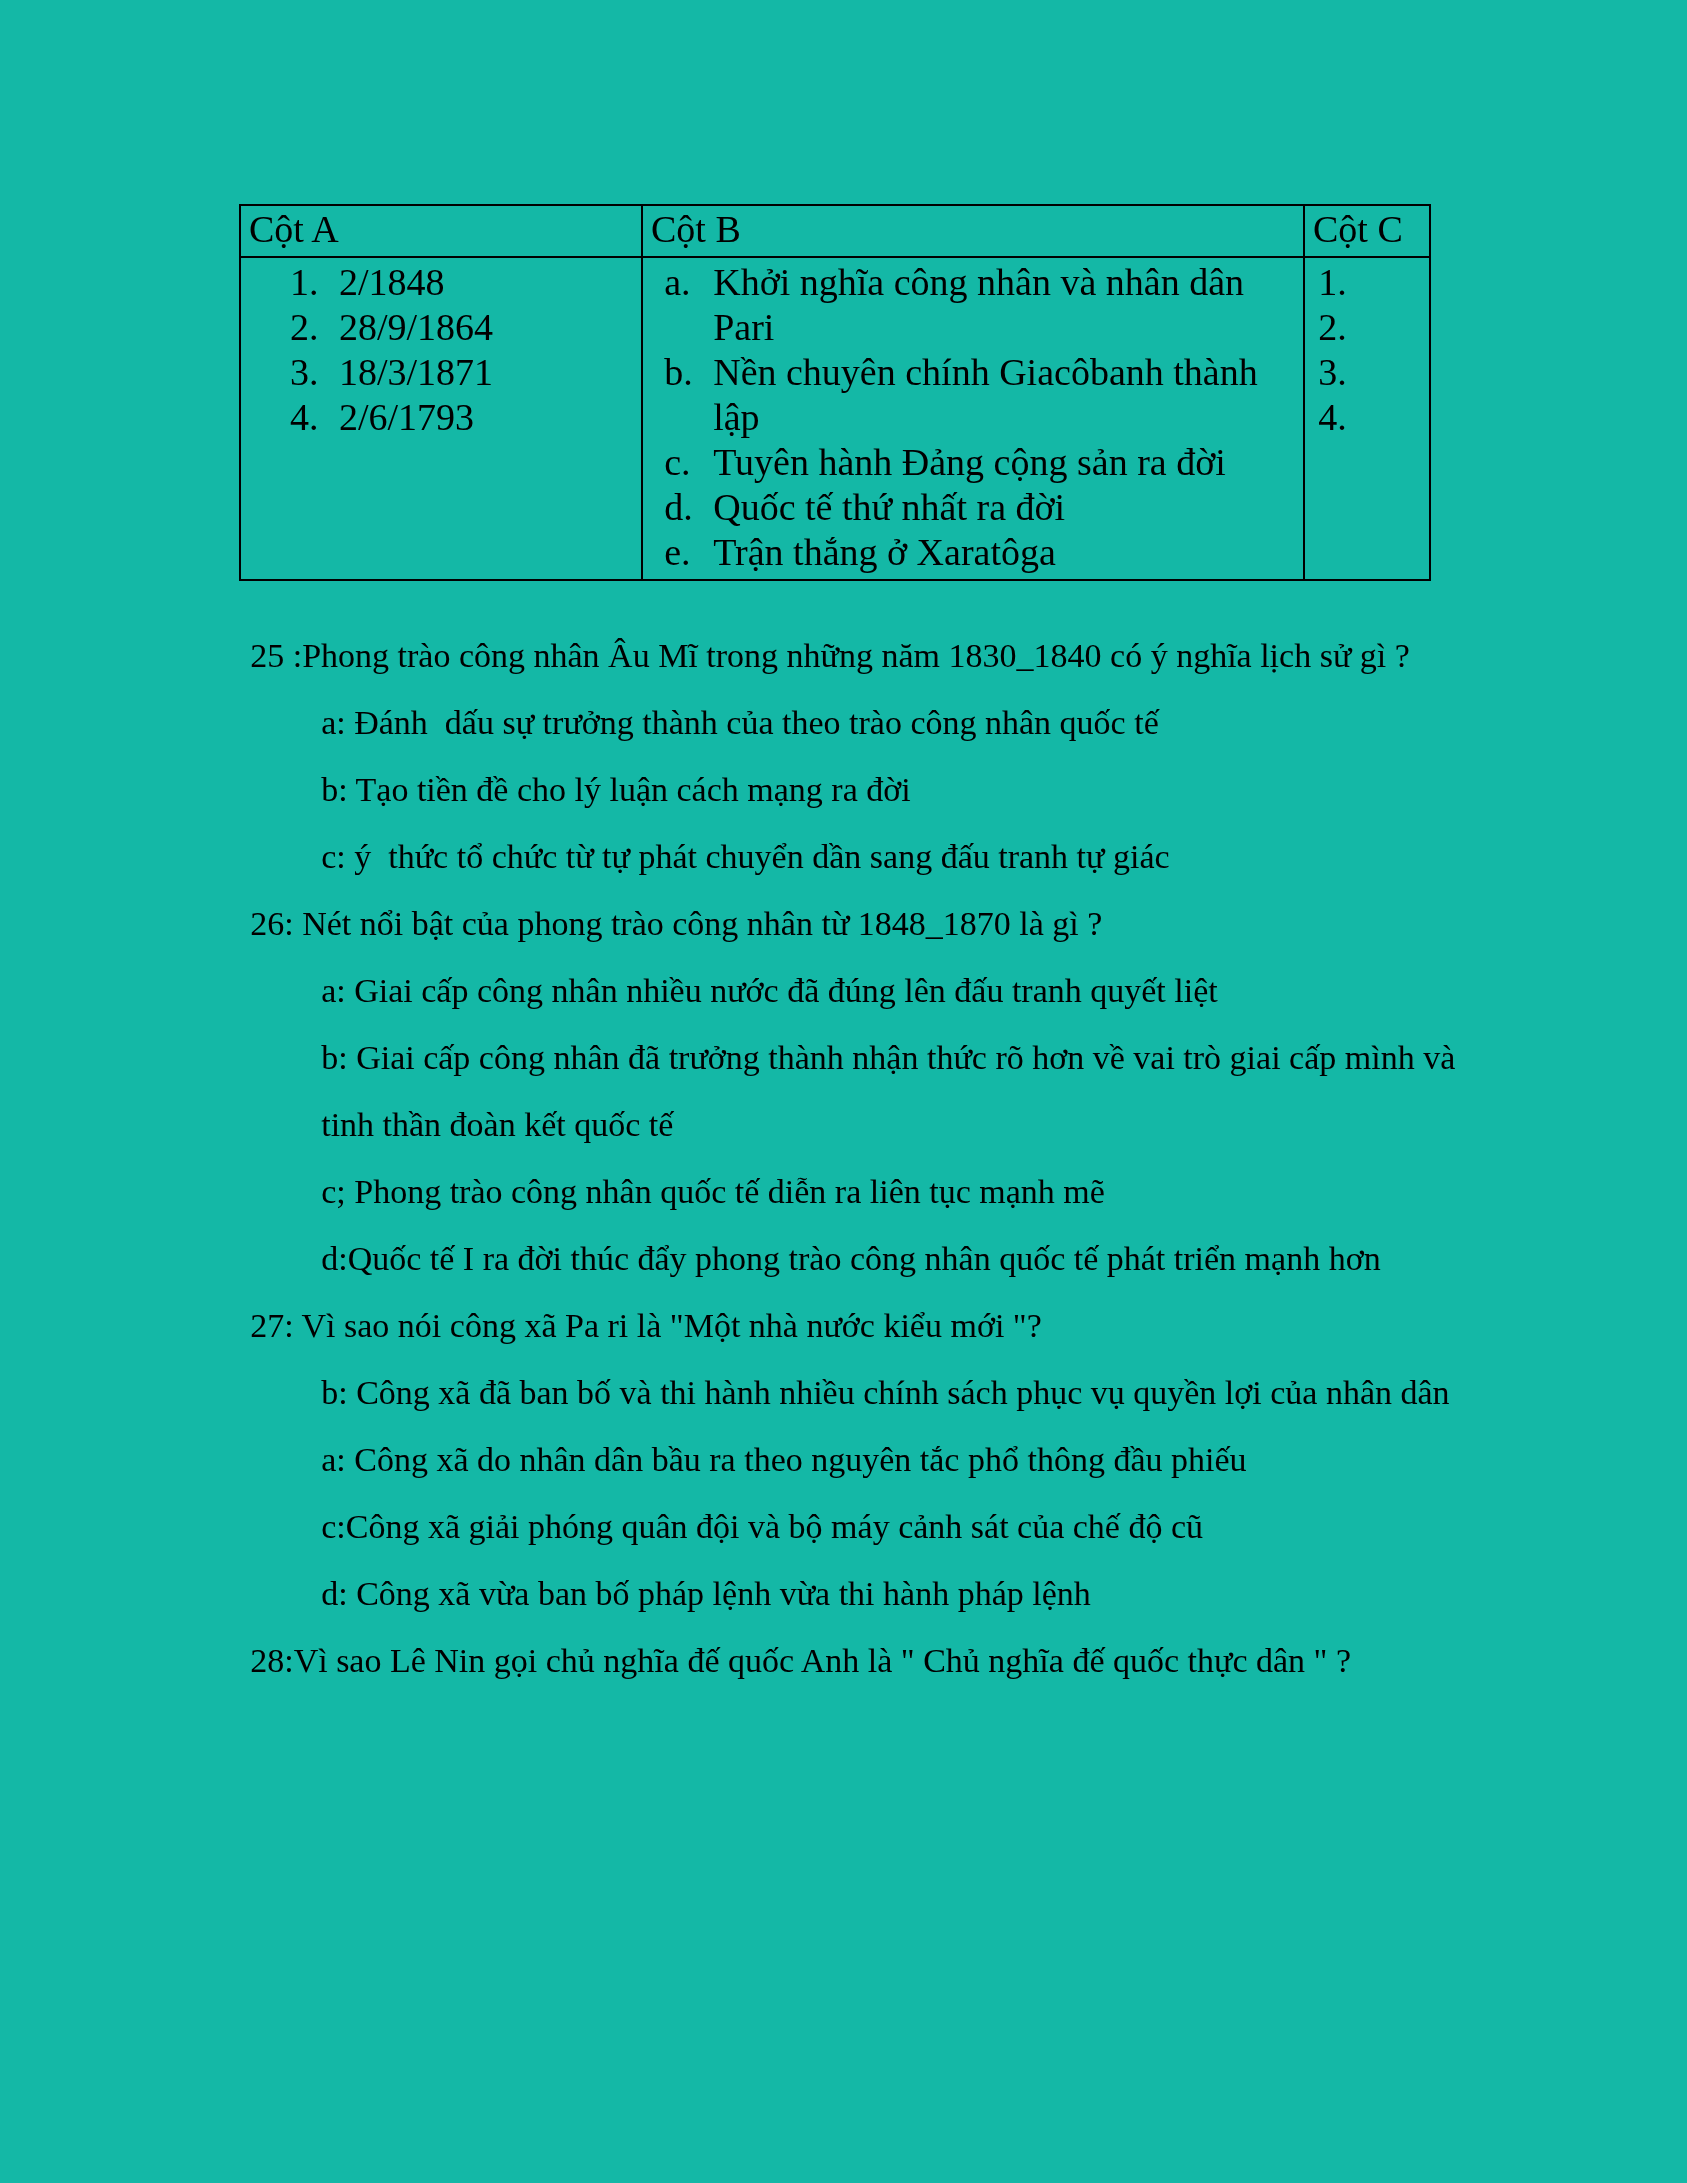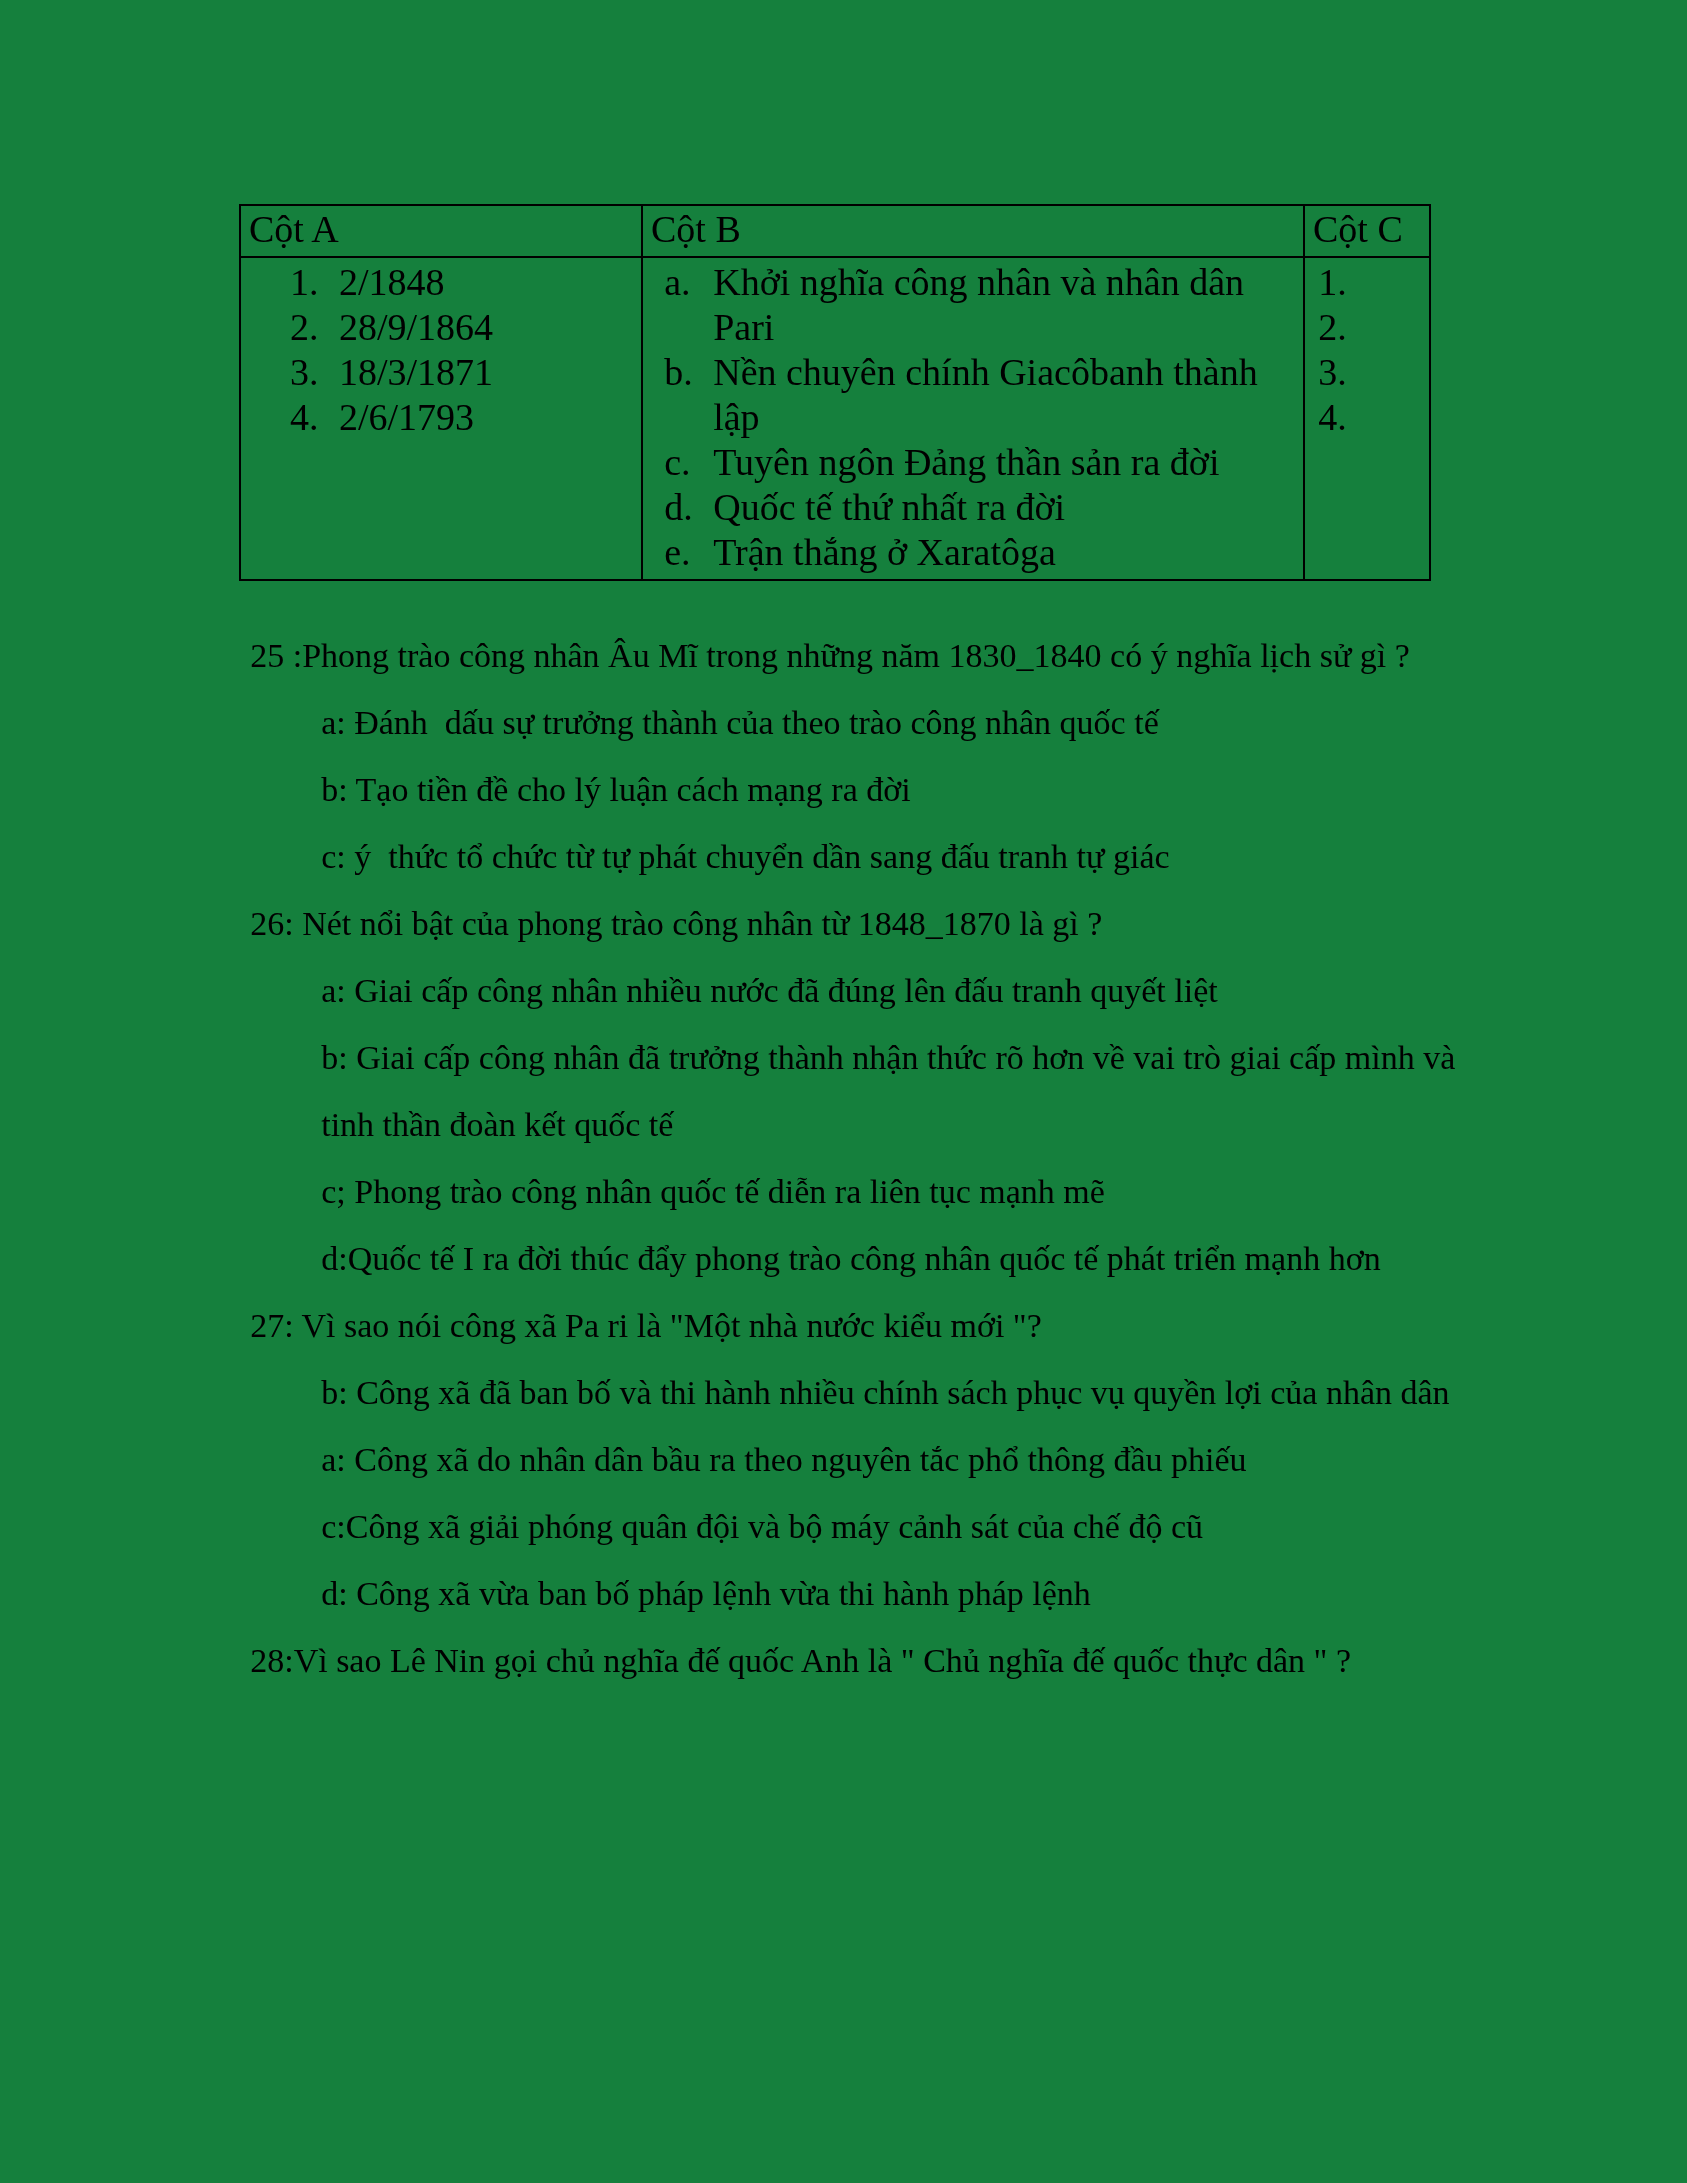--- a/index.html
+++ b/index.html
@@ -8,21 +8,21 @@
     width: 1687px;
     height: 2183px;
     font-family: "Liberation Serif", "DejaVu Serif", serif;
     color: #000000;
     overflow: hidden;
   }
   .page {
     position: relative;
     width: 1687px;
     height: 2183px;
-    background: #15803d;
+    background: #14b8a6;
     padding: 204px 198px 0 239px;
   }
 
   
   table.match-table {
     border-collapse: collapse;
     table-layout: fixed;
     width: 1189px;
     font-size: 38px;
   }
@@ -97,21 +97,21 @@
           <div class="li">
             <span class="n">a.</span>
             <span class="t">Khởi nghĩa công nhân và nhân dân Pari</span>
           </div>
           <div class="li">
             <span class="n">b.</span>
             <span class="t">Nền chuyên chính Giacôbanh thành lập</span>
           </div>
           <div class="li">
             <span class="n">c.</span>
-            <span class="t">Tuyên ngôn Đảng thần sản ra đời</span>
+            <span class="t">Tuyên hành Đảng cộng sản ra đời</span>
           </div>
           <div class="li">
             <span class="n">d.</span>
             <span class="t">Quốc tế thứ nhất ra đời</span>
           </div>
           <div class="li">
             <span class="n">e.</span>
             <span class="t">Trận thắng ở Xaratôga</span>
           </div>
         </div>

